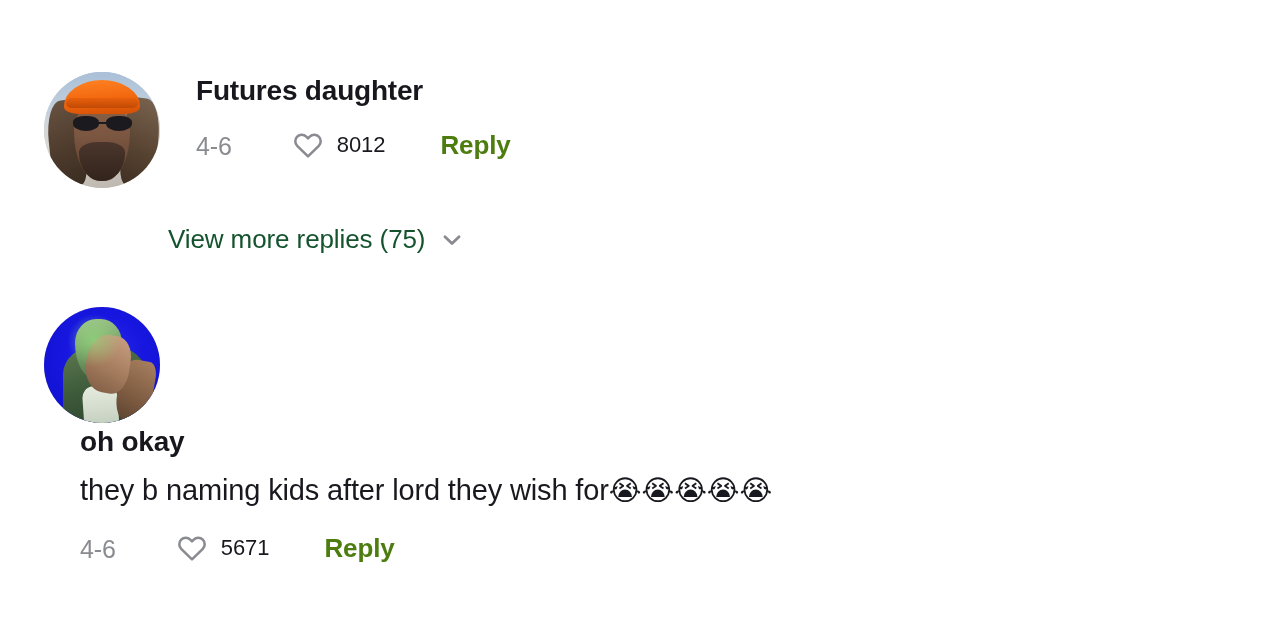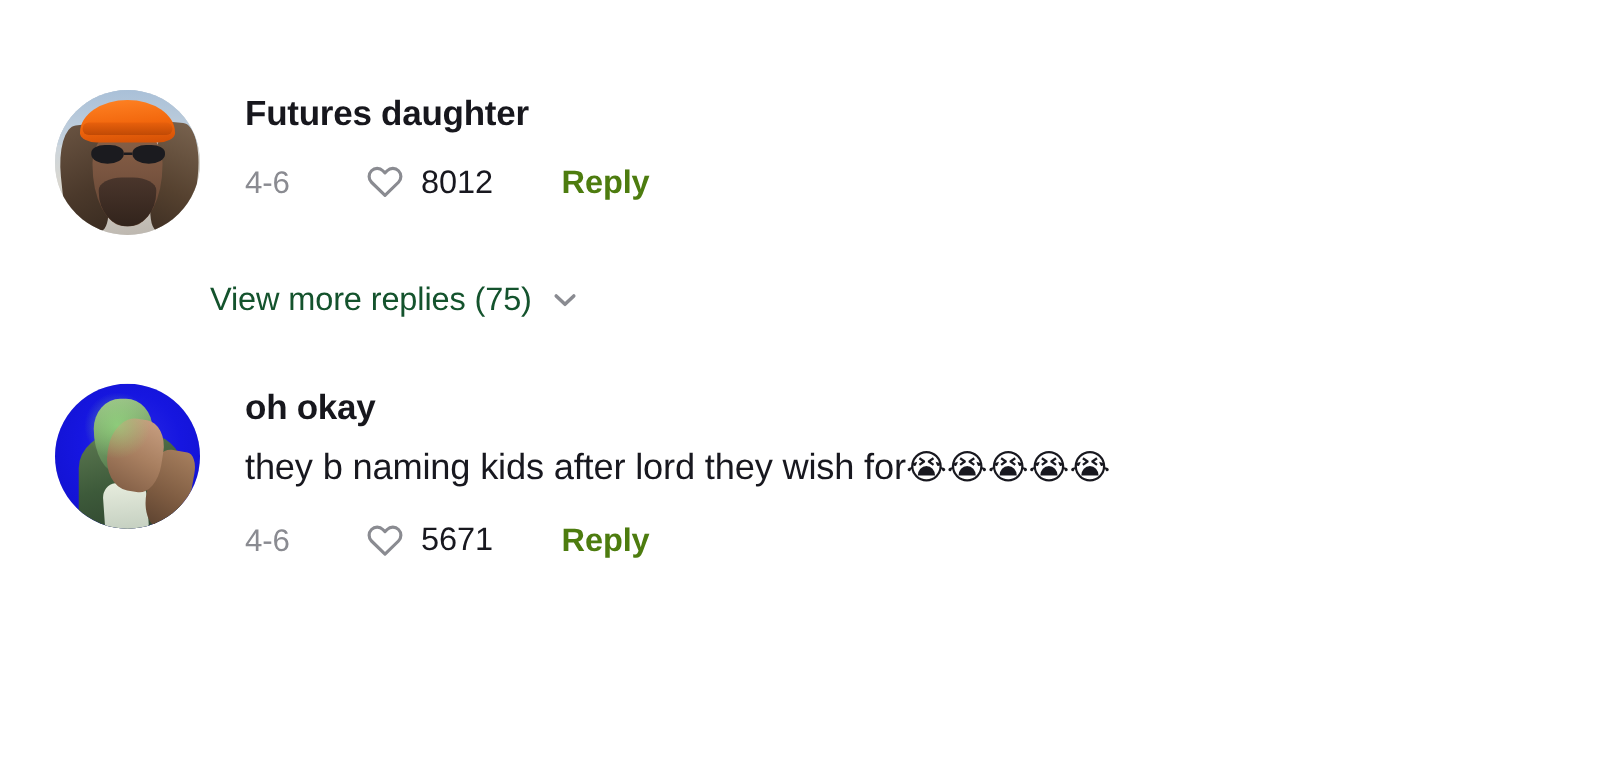--- a/index.html
+++ b/index.html
@@ -27,21 +27,21 @@
 
   
   .comment {
     display: flex;
     align-items: flex-start;
     padding-left: 44px;
     padding-right: 24px;
     box-sizing: border-box;
   }
   .comment--first { padding-top: 72px; }
-  .comment--second { padding-top: 52px; }
+  .comment--second { padding-top: 52px; flex-direction: column; }
 
   
   .avatar {
     width: 116px;
     height: 116px;
     border-radius: 50%;
     flex: 0 0 116px;
     overflow: hidden;
     position: relative;
     background: #d8d8d8;
@@ -196,21 +196,21 @@
     display: flex;
     align-items: center;
     margin-left: 60px;
   }
   .heart-icon {
     width: 32px;
     height: 32px;
     display: block;
   }
   .like-count {
-    font-size: 26px;
+    font-size: 22px;
     color: #18181f;
     margin-left: 13px;
     letter-spacing: -0.1px;
   }
   .reply-btn {
     font-size: 26px;
     font-weight: 700;
     color: #4d7c0f;
     margin-left: 55px;
     letter-spacing: -0.1px;

